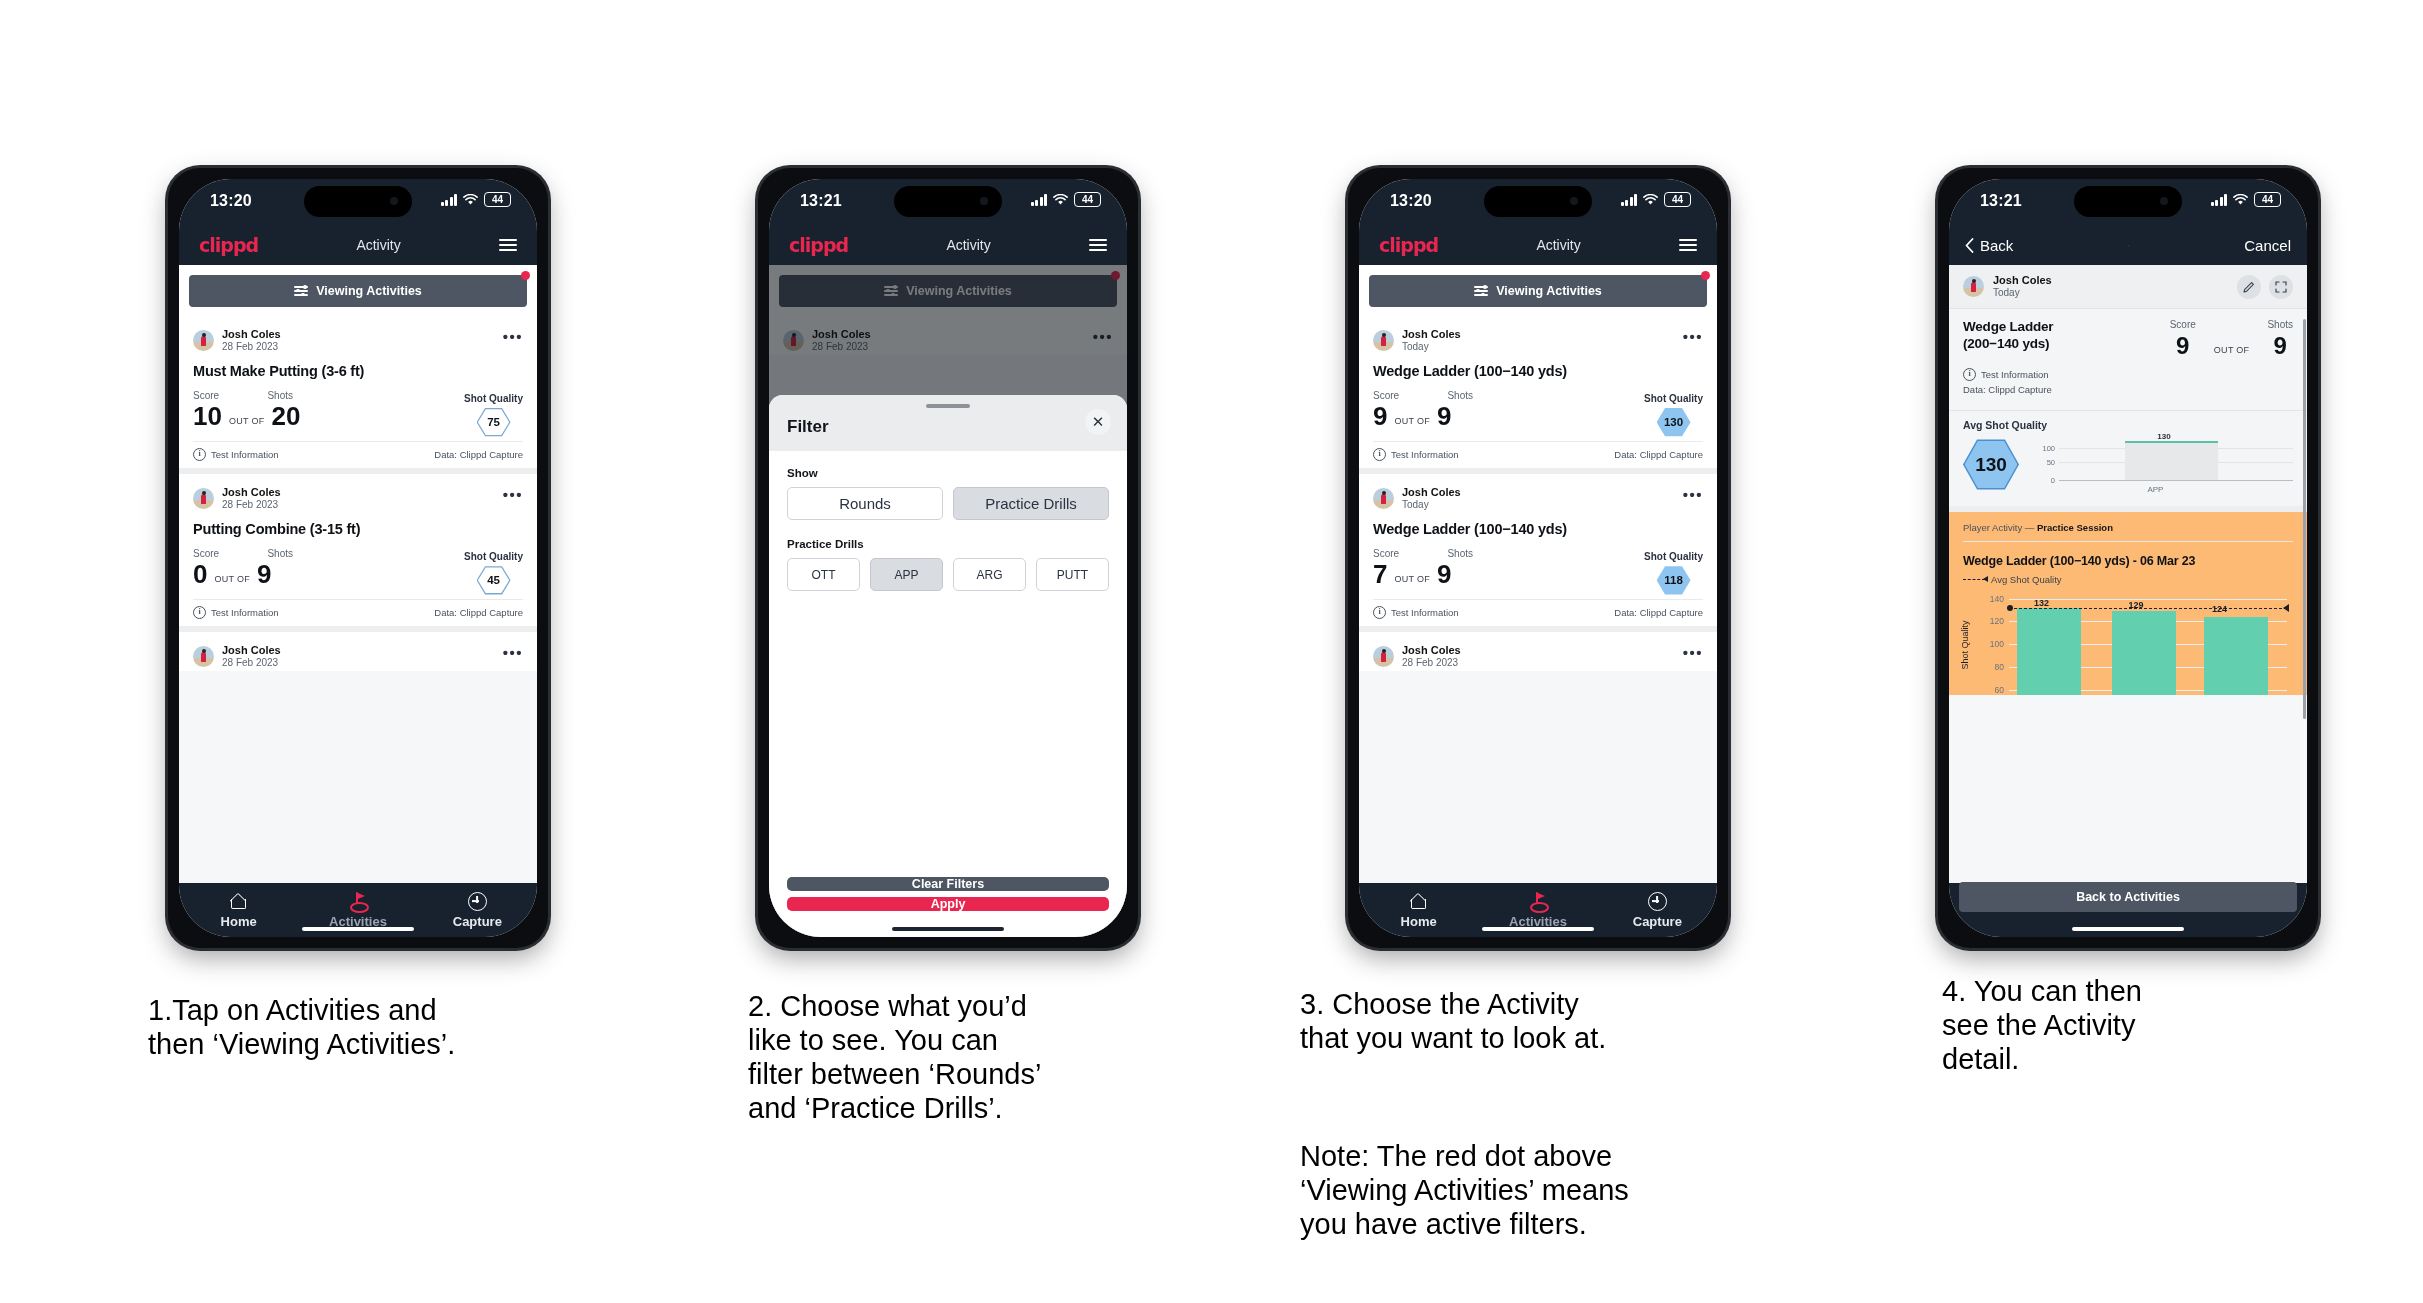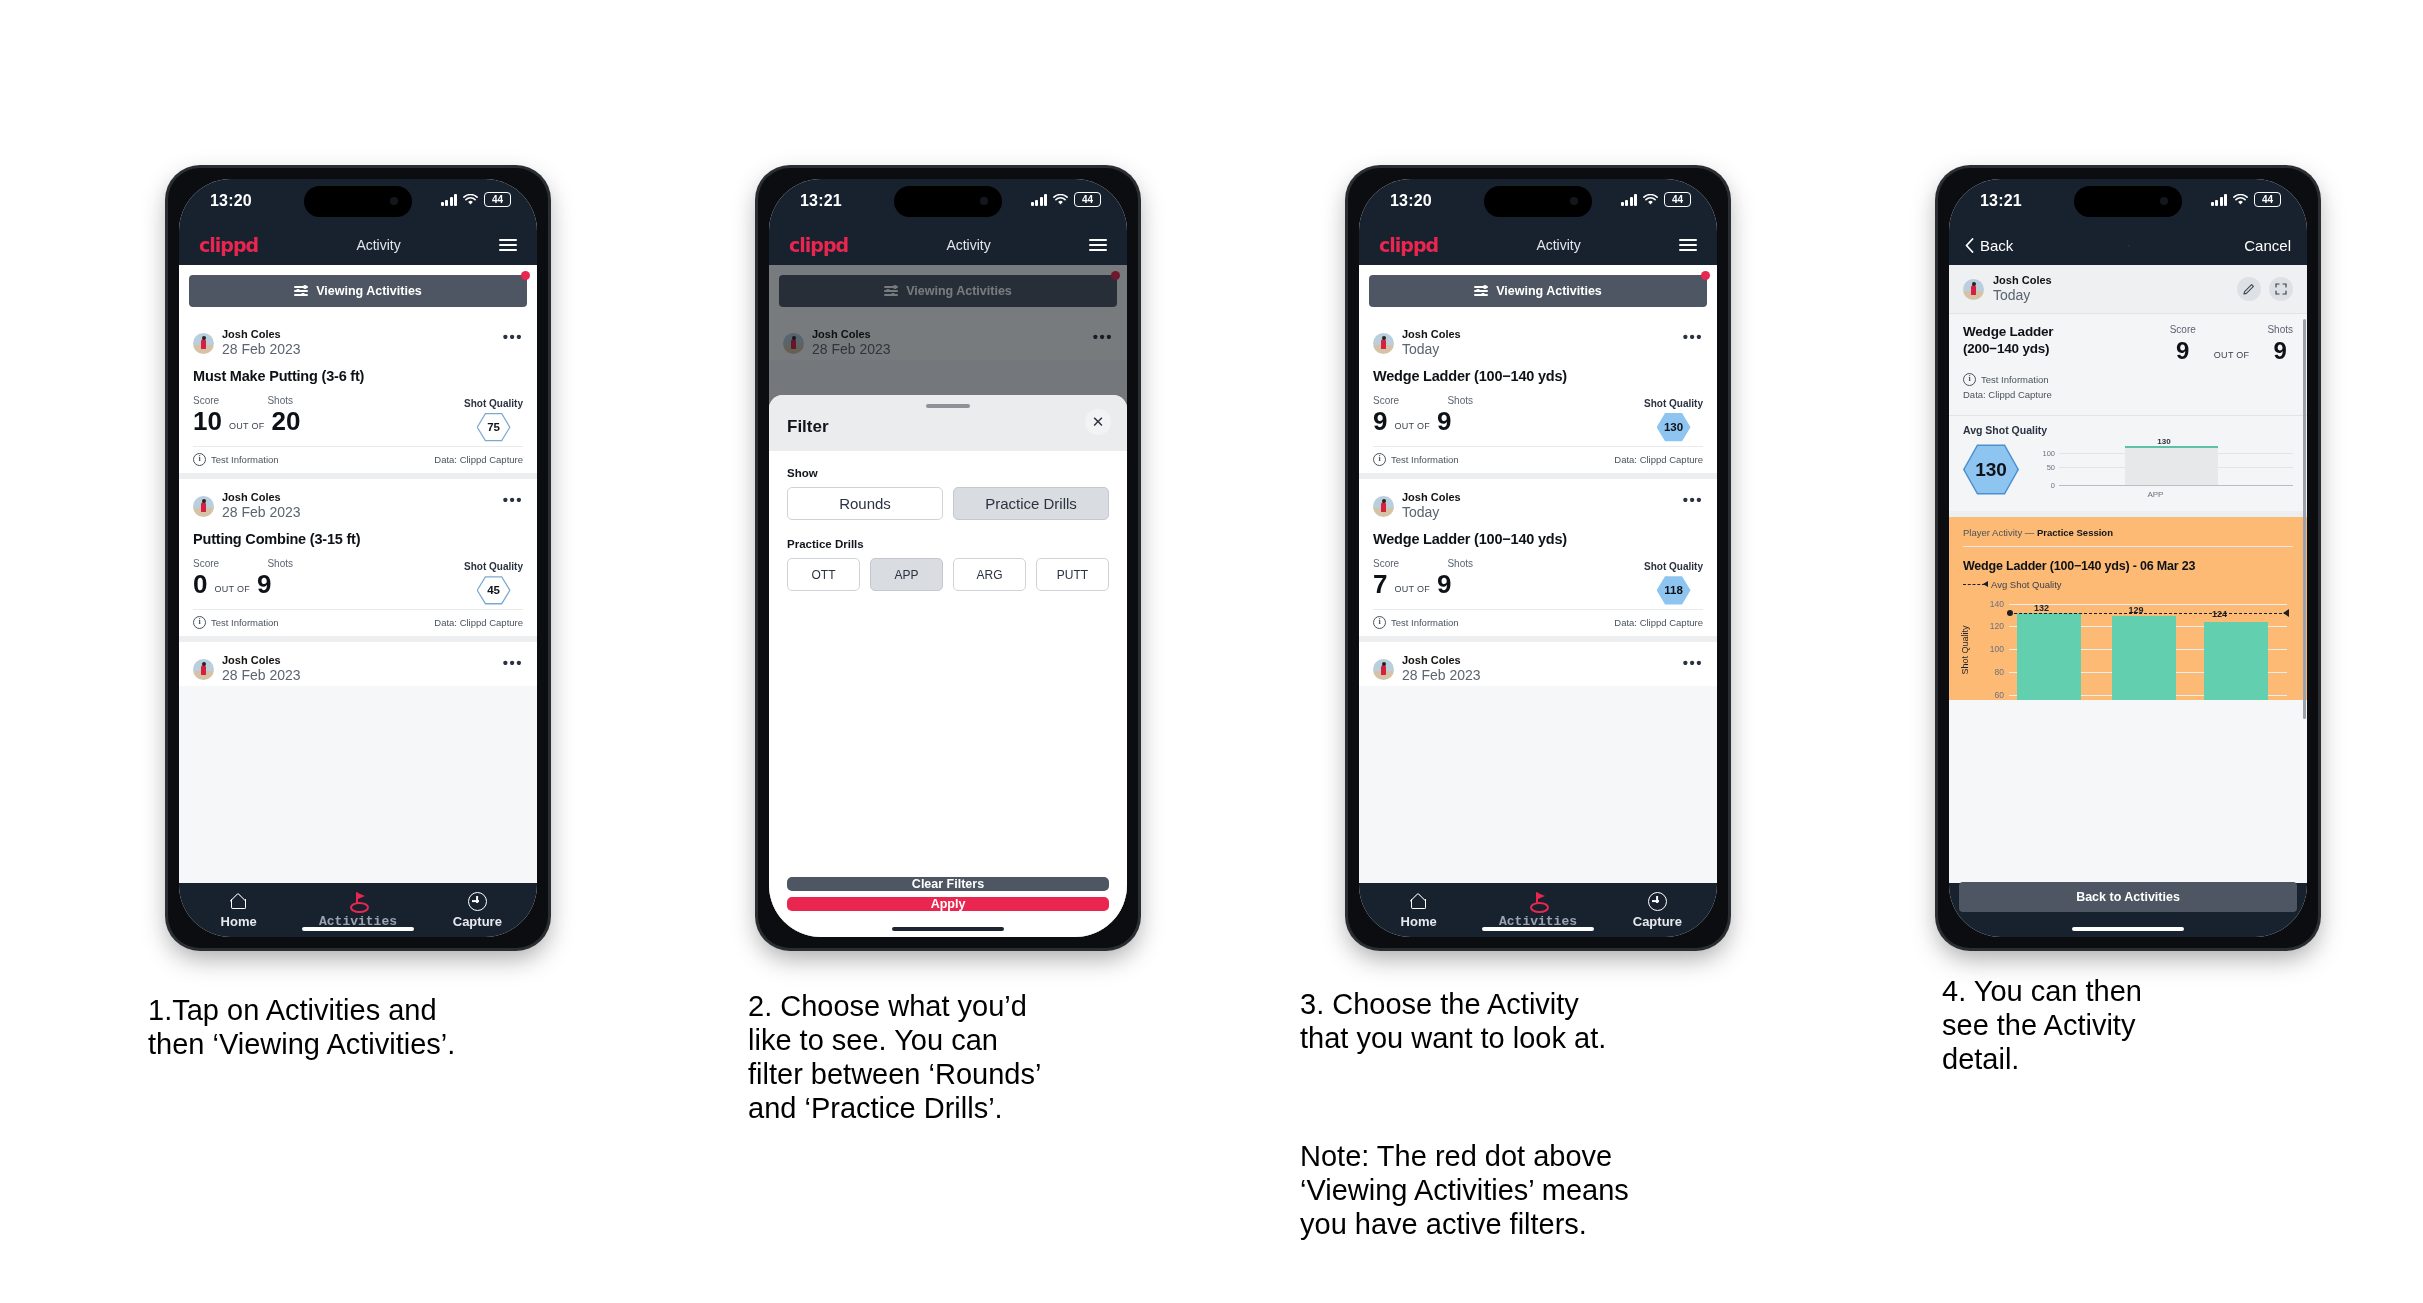--- a/index.html
+++ b/index.html
@@ -58,21 +58,21 @@
 
   
   .card{background:#fff;padding:8px 14px 0 14px;border-bottom:6px solid #eceef0;}
   .card-head{display:flex;align-items:center;gap:8px;position:relative;padding:4px 0 2px 0;}
   .avatar{width:21px;height:21px;border-radius:50%;flex:0 0 auto;overflow:hidden;position:relative;
           background:linear-gradient(#b9cfdd 0 58%, #d5c3a7 58% 100%);}
   .avatar:before{content:"";position:absolute;left:8px;top:6px;width:5px;height:10px;background:#d5213f;
                  border-radius:3px 3px 1px 1px;}
   .avatar:after{content:"";position:absolute;left:8.5px;top:3px;width:4px;height:4px;border-radius:50%;background:#2b2320;}
   .uname{font-size:11px;font-weight:bold;color:#111;line-height:1.15;}
-  .udate{font-size:14px;color:#5b6470;line-height:1.25;}
+  .udate{font-size:10px;color:#5b6470;line-height:1.25;}
   .dots{position:absolute;right:0;top:5px;color:#2b3240;font-size:15px;letter-spacing:1.5px;font-weight:bold;line-height:1;}
   .card-title{font-size:14.5px;font-weight:bold;color:#0e1217;margin:8px 0 6px 0;letter-spacing:-.2px;}
   .stats{display:flex;align-items:flex-end;position:relative;height:52px;}
   .stat-lbl{font-size:10px;color:#5b6470;}
   .col-score{width:70px;}
   .bignum{font-size:26px;font-weight:bold;color:#0e1217;line-height:1;}
   .outof{font-size:9px;color:#3b424d;letter-spacing:.3px;margin:0 7px 3px 7px;}
   .scorerow{display:flex;align-items:flex-end;}
   .sq{margin-left:auto;text-align:center;}
   .sq-lbl{font-size:10px;font-weight:bold;color:#2b3240;margin-bottom:3px;}
@@ -89,21 +89,21 @@
   .card-foot{display:flex;align-items:center;justify-content:space-between;border-top:1px solid #e8eaec;
              margin-top:4px;padding:6px 0 7px 0;}
   .ti{display:flex;align-items:center;gap:5px;font-size:9.5px;color:#4a525d;}
   .icirc{width:11px;height:11px;border:1.3px solid #4a525d;border-radius:50%;font-size:8px;line-height:9px;
          text-align:center;font-family:"Liberation Serif",serif;font-weight:bold;}
   .dcap{font-size:9.5px;color:#4a525d;}
 
   
   .tabbar{height:54px;background:#18212e;flex:0 0 auto;display:flex;align-items:center;position:relative;}
   .tab{flex:1;text-align:center;color:#e6e9ee;font-size:13px;font-weight:bold;}
-  .tab.active{color:#9aa4b2;font-family:Liberation Mono, monospace;}
+  .tab.active{color:#9aa4b2;}
   .tab .ic{height:20px;margin-bottom:3px;display:flex;align-items:center;justify-content:center;}
   .homeic{width:17px;height:15px;position:relative;}
   .homeic:before{content:"";position:absolute;left:1px;top:5px;width:13px;height:9px;border:1.7px solid #fff;border-top:0;border-radius:0 0 2px 2px;}
   .homeic:after{content:"";position:absolute;left:1.4px;top:1px;width:11px;height:11px;border-left:1.7px solid #fff;border-top:1.7px solid #fff;transform:rotate(45deg);border-radius:2px 0 0 0;}
   .flagic{width:18px;height:18px;position:relative;}
   .flagic:before{content:"";position:absolute;left:7px;top:0;width:2px;height:12px;background:#e8264f;border-radius:1px;}
   .flagic:after{content:"";position:absolute;left:9px;top:1px;width:7px;height:6px;background:#e8264f;
                 clip-path:polygon(0 0,100% 50%,0 100%);}
   .flagbase{position:absolute;left:1px;top:10px;width:15px;height:7px;border:2px solid #e8264f;border-radius:50%;}
   .plusic{width:17px;height:17px;border:1.8px solid #fff;border-radius:50%;position:relative;}

